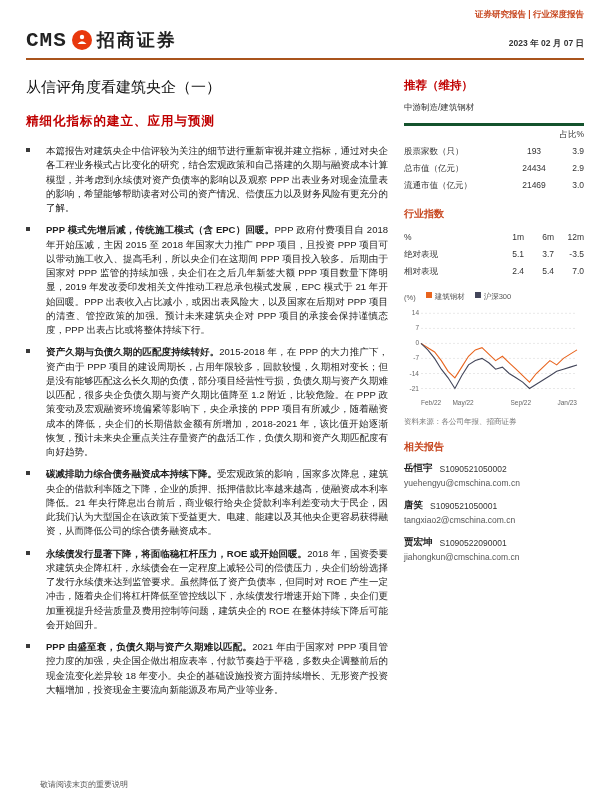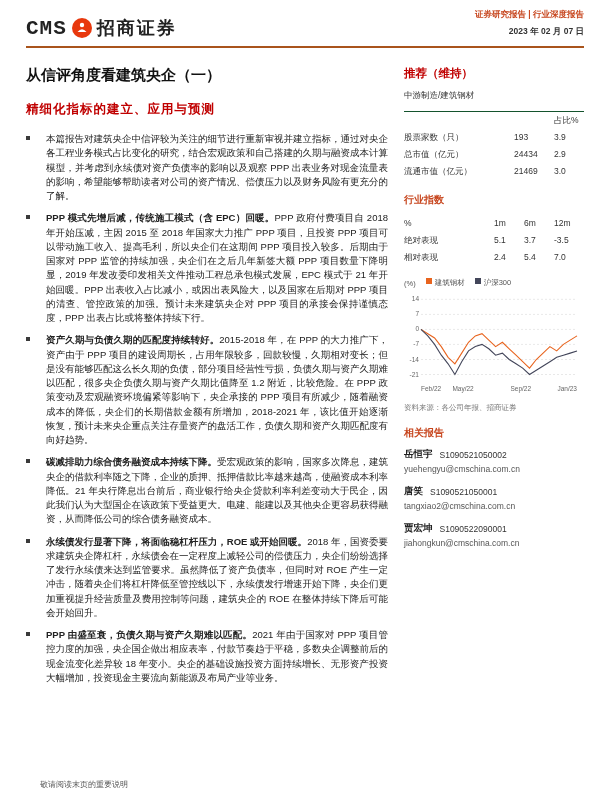--- a/index.html
+++ b/index.html
@@ -5,38 +5,38 @@
   *{box-sizing:border-box;margin:0;padding:0}
   html,body{width:600px;height:800px}
   body{font-family:"Liberation Sans","DejaVu Sans",sans-serif;background:#fff;color:#1a1a1a;position:relative;overflow:hidden}
   .header{display:flex;justify-content:space-between;align-items:flex-end;padding:9px 16px 6px 26px}
   .logo{display:flex;align-items:center;gap:5px}
   .cms{font-family:Liberation Mono, monospace;font-weight:bold;font-size:21px;letter-spacing:1px;color:#222}
   .logo-circle{width:20px;height:20px;border-radius:50%;background:#e8380d;display:inline-flex;align-items:center;justify-content:center}
   .brand-cn{font-size:18px;font-weight:bold;color:#222;letter-spacing:2px}
   .header-right{text-align:right;padding-bottom:2px}
   .report-type{color:#c7461e;font-size:8.5px;font-weight:bold}
-  .report-date{font-size:8.5px;font-weight:bold;color:#333;margin-top:5px}
+  .report-date{font-size:8.5px;font-weight:bold;color:#333;margin-top:17px}
   .rule{height:2px;background:#a9541c;margin:0 16px 0 26px}
   .columns{display:flex;padding:18px 16px 0 26px;gap:16px}
   .main{width:362px;flex:0 0 auto}
   .sidebar{flex:1;min-width:0}
-  .title{font-size:15px;font-weight:bold;color:#111;margin-bottom:16px}
+  .title{font-size:15px;font-weight:normal;color:#111;margin-bottom:16px}
   .subtitle{font-size:12.5px;font-weight:bold;color:#c00000;margin-bottom:14px;letter-spacing:1px}
   .bullet{display:flex;gap:16px;margin-bottom:8px}
   .bullet .sq{flex:0 0 auto;width:4px;height:4px;background:#3a3a3a;margin-top:4px}
   .bullet p{font-size:9.5px;line-height:1.5;text-align:justify;color:#222}
   .bullet .lead{font-weight:bold}
   .rating{color:#c00000;font-size:11.5px;font-weight:bold}
-  .industry{font-size:8.5px;color:#333;margin-top:9px;padding-bottom:9px;border-bottom:1px solid #14532d}
+  .industry{font-size:8.5px;color:#333;margin-top:9px;padding-bottom:9px;border-bottom:3px solid #14532d}
   .sec-title{color:#c7461e;font-size:10px;font-weight:bold;margin:13px 0 8px}
   .trow{display:flex;font-size:8.5px;line-height:2.0;color:#333}
   .trow .lab{flex:1}
-  .trow .v1{width:40px;text-align:left}
-  .trow .v2{width:30px;text-align:left}
+  .trow .v1{width:40px;text-align:center}
+  .trow .v2{width:30px;text-align:right}
   .chart-block{margin-top:12px}
   .chart-head{display:flex;align-items:center;gap:10px;font-size:7.5px;color:#555;margin-bottom:2px}
   .legend{display:flex;gap:10px;align-items:center}
   .legend .li{display:inline-flex;align-items:flex-start;gap:3px}
   .sw{display:inline-block;width:6px;height:6px;background:#e87722}
   .source{font-size:7.5px;color:#777;margin-top:5px}
   .analyst{margin-bottom:11px}
   .analyst .row1{display:flex;align-items:center}
   .analyst .nm{font-size:9.5px;font-weight:bold;color:#222}
   .analyst .cd{font-size:8.5px;color:#333;margin-left:7px}

